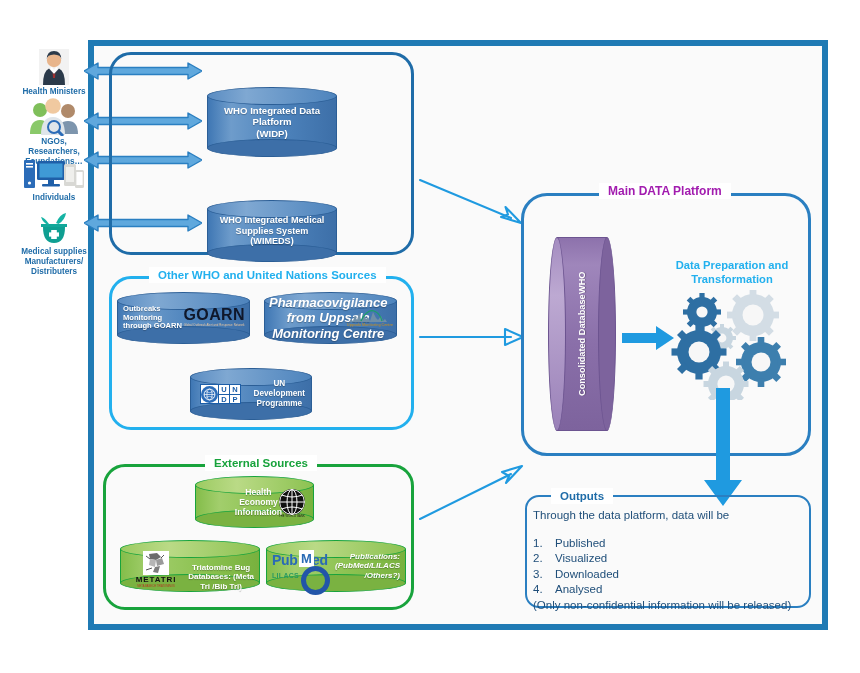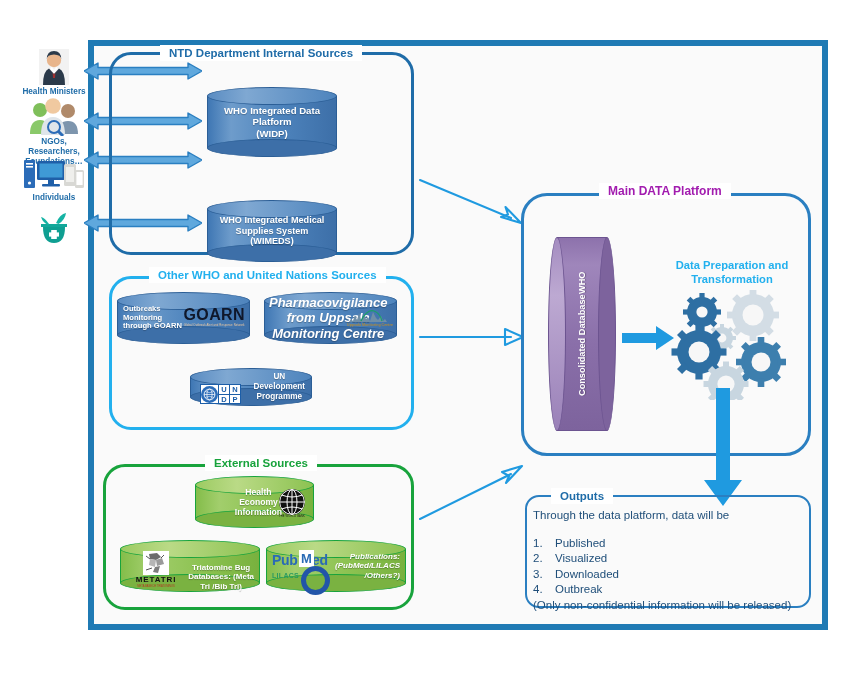--- a/index.html
+++ b/index.html
@@ -187,20 +187,23 @@
     <div class="ico">
       <svg width="36" height="34" viewBox="0 0 36 34">
         <path d="M5 12 L31 12 L31 15 L5 15 Z" fill="#12a89a"></path>
         <path d="M7 15 Q7 31 18 31 Q29 31 29 15 Z" fill="#0f9f92"></path>
         <rect x="15.2" y="18" width="5.6" height="9" fill="#ffffff"></rect>
         <rect x="13" y="20.4" width="10" height="4.2" fill="#ffffff"></rect>
         <path d="M20 11 Q24 2 30 1 Q29 8 22.5 12 Z" fill="#15b3a4"></path>
         <path d="M13 12 Q9 6 5 5 Q7 11 12.5 13Z" fill="#15b3a4"></path>
       </svg>
     </div>
+    <div class="cap" style="white-space:pre-line;">Medical supplies
+Manufacturers/
+Distributers</div>
   </div>
 
   <div class="biarrow" style="left:84px;top:60px;width:118px;">
     <svg width="118" height="22" viewBox="0 0 118 22">
       <path d="M0 11 L14 3 L14 7.5 L104 7.5 L104 3 L118 11 L104 19 L104 14.5 L14 14.5 L14 19 Z" fill="#5fa8dd" stroke="#2a7fc1" stroke-width="1.4" stroke-linejoin="round"></path>
     </svg>
   </div>
   <div class="biarrow" style="left:84px;top:110px;width:118px;">
     <svg width="118" height="22" viewBox="0 0 118 22">
       <path d="M0 11 L14 3 L14 7.5 L104 7.5 L104 3 L118 11 L104 19 L104 14.5 L14 14.5 L14 19 Z" fill="#5fa8dd" stroke="#2a7fc1" stroke-width="1.4" stroke-linejoin="round"></path>
@@ -211,21 +214,20 @@
       <path d="M0 11 L14 3 L14 7.5 L104 7.5 L104 3 L118 11 L104 19 L104 14.5 L14 14.5 L14 19 Z" fill="#5fa8dd" stroke="#2a7fc1" stroke-width="1.4" stroke-linejoin="round"></path>
     </svg>
   </div>
   <div class="biarrow" style="left:84px;top:212px;width:118px;">
     <svg width="118" height="22" viewBox="0 0 118 22">
       <path d="M0 11 L14 3 L14 7.5 L104 7.5 L104 3 L118 11 L104 19 L104 14.5 L14 14.5 L14 19 Z" fill="#5fa8dd" stroke="#2a7fc1" stroke-width="1.4" stroke-linejoin="round"></path>
     </svg>
   </div>
 
   <div class="group-box blue-dark" style="left:109px;top:52px;width:305px;height:203px;"></div>
-  <div class="group-title t-ntd" style="left:160px;top:45px;">NTD Department Internal Sources</div>
 
   <div class="cyl blue" style="left:207px;top:87px;width:130px;height:70px;">
     <div class="body"></div>
     <div class="bot"></div>
     <div class="top"></div>
     <div class="label" style="font-size:9.6px;">
       <div>
         <div>WHO Integrated Data</div>
         <div>Platform</div>
         <div>(WIDP)</div>
@@ -279,21 +281,21 @@
     </div>
     <div class="upp-logo">
       <svg width="46" height="15" viewBox="0 0 46 15" style="display:block;">
         <path d="M2 14 L4 11 L6 13 L8 7 L10 12 L12 5 L14.5 13 L17 6 L19 11 L21 9 L23 13 L26 4 L29 10 L31 12 L34 8 L36 13 L38 11 L40 14 Z" fill="#6f8fa8"></path>
         <path d="M14 13 Q20 1 27 3 Q33 5 35 13" fill="none" stroke="#1aa06a" stroke-width="1.3"></path>
       </svg>
       <div class="upp-cap">Uppsala Monitoring Centre</div>
     </div>
   </div>
 
-  <div class="cyl blue" style="left:190px;top:368px;width:122px;height:38px;">
+  <div class="cyl blue" style="left:190px;top:368px;width:122px;height:52px;">
     <div class="body"></div>
     <div class="bot"></div>
     <div class="top"></div>
     <div class="label" style="font-size:8.2px;justify-content:flex-end;padding-right:7px;">
       <div style="text-align:center;">
         <div>UN</div>
         <div>Development</div>
         <div>Programme</div>
       </div>
     </div>
@@ -572,19 +574,19 @@
       <li>
         <span class="num">2.</span>
         <span>Visualized</span>
       </li>
       <li>
         <span class="num">3.</span>
         <span>Downloaded</span>
       </li>
       <li>
         <span class="num">4.</span>
-        <span>Outbreak</span>
+        <span>Analysed</span>
       </li>
     </ol>
     <div class="note">(Only non-confidential information will be released)</div>
   </div>
 
 </div>
 
 </body></html>

